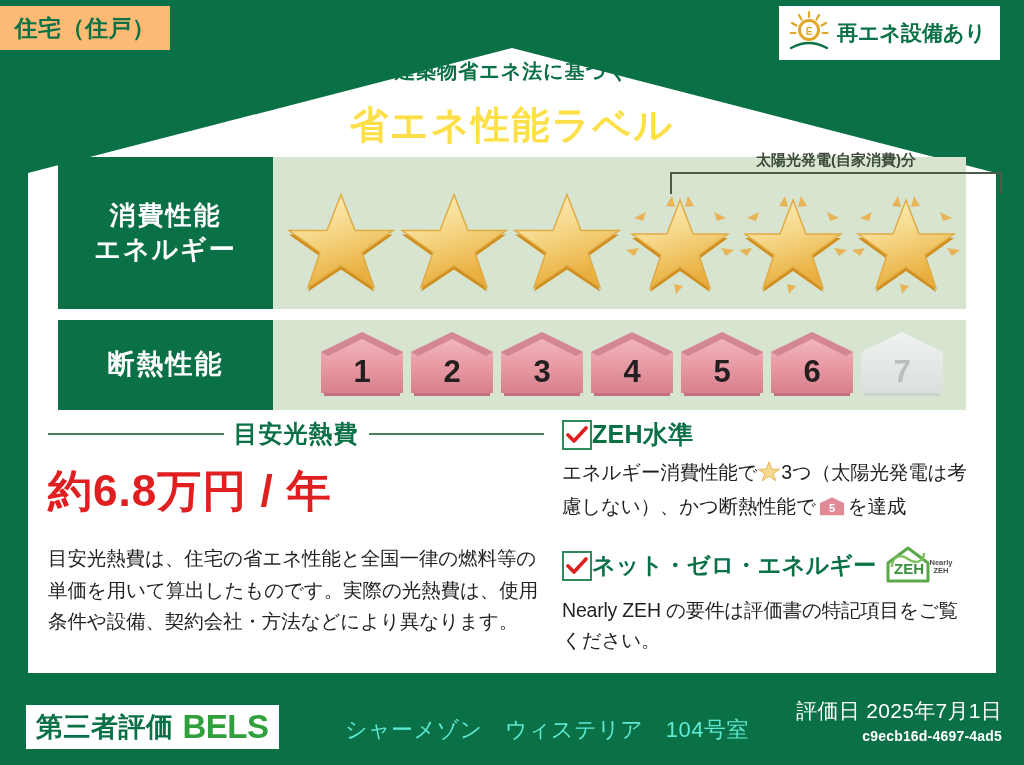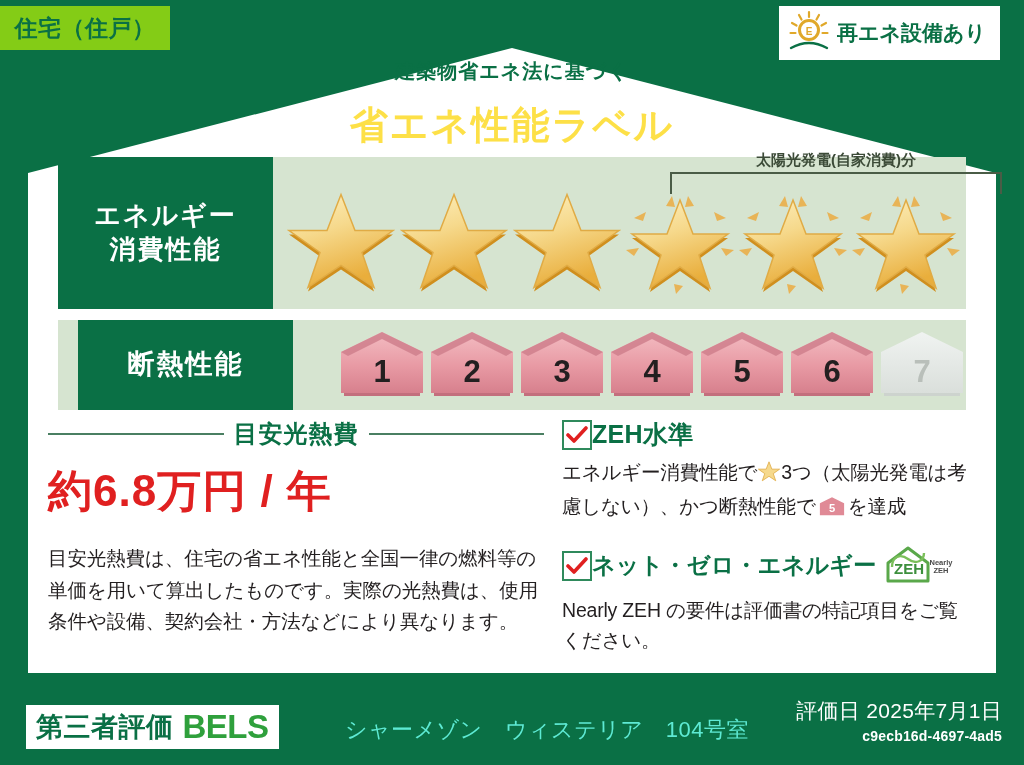--- a/index.html
+++ b/index.html
@@ -30,21 +30,21 @@
     clip-path: polygon(0% 20%, 50.0% 0%, 100% 20%, 100% 100%, 0% 100%);
   }
 
   
   .tag-dwelling {
     position: absolute;
     left: 0px;
     top: 6px;
     width: 170px;
     height: 44px;
-    background: #84cc16;
+    background: #fdba74;
     display: flex;
     align-items: center;
     justify-content: center;
   }
   .tag-dwelling .txt {
     color: #0a7045;
     font-size: 23px;
     font-weight: bold;
     letter-spacing: 0.5px;
     white-space: nowrap;
@@ -96,21 +96,21 @@
   
   .panel {
     position: absolute;
     left: 58px;
     width: 908px;
     background: #d6e4d0;
     display: flex;
     align-items: stretch;
   }
   .panel.energy { top: 157px; height: 152px; }
-  .panel.insulation { top: 320px; height: 90px; padding-left: 20px; }
+  .panel.insulation { top: 320px; height: 90px; }
 
   .panel-label {
     flex: 0 0 215px;
     background: #0a7045;
     color: #ffffff;
     display: flex;
     flex-direction: column;
     align-items: center;
     justify-content: center;
     font-size: 26px;
@@ -364,22 +364,22 @@
     <span class="txt">再エネ設備あり</span>
   </div>
 
   <div class="title-wrap">
     <div class="title-sub">建築物省エネ法に基づく</div>
     <div class="title-main">省エネ性能ラベル</div>
   </div>
 
   <div class="panel energy">
     <div class="panel-label">
+      <span>消費性能</span>
       <span>エネルギー</span>
-      <span>消費性能</span>
     </div>
     <div class="panel-content">
 
       <div class="solar-caption">太陽光発電(自家消費)分</div>
       <div class="solar-bracket"></div>
 
       <div class="stars-row">
 
         <div class="star-cell">
           <svg class="star-svg" width="108" height="103" viewBox="0 0 108 103">

